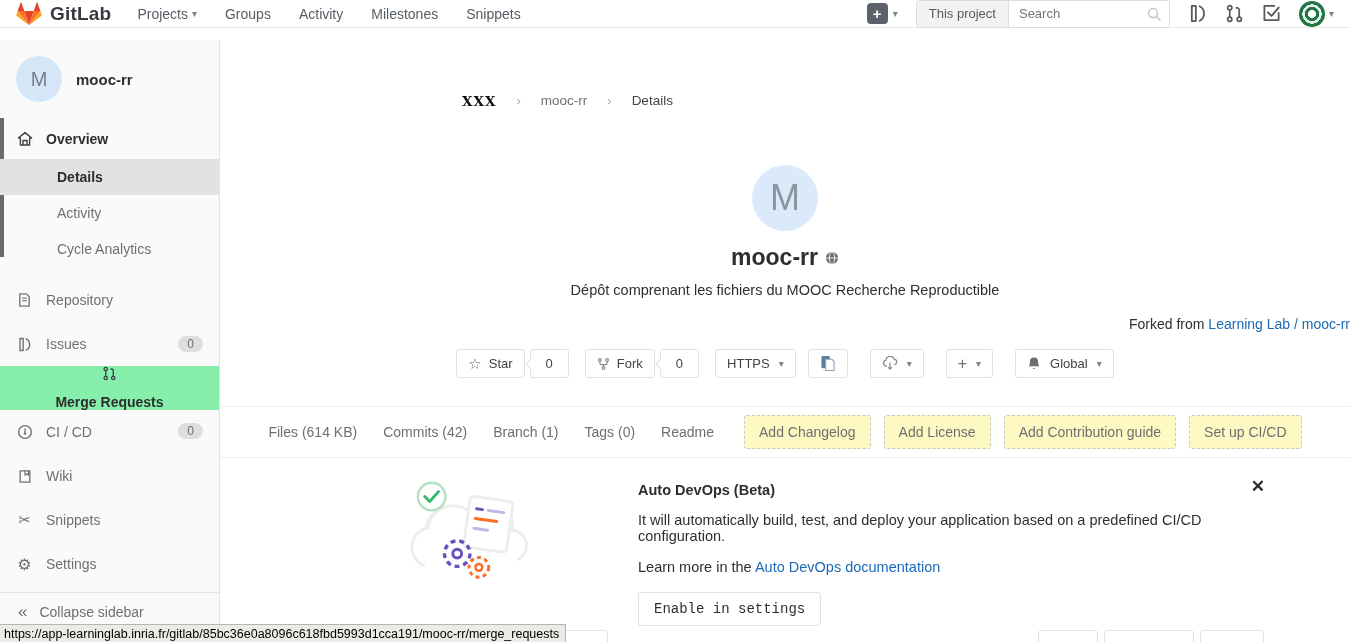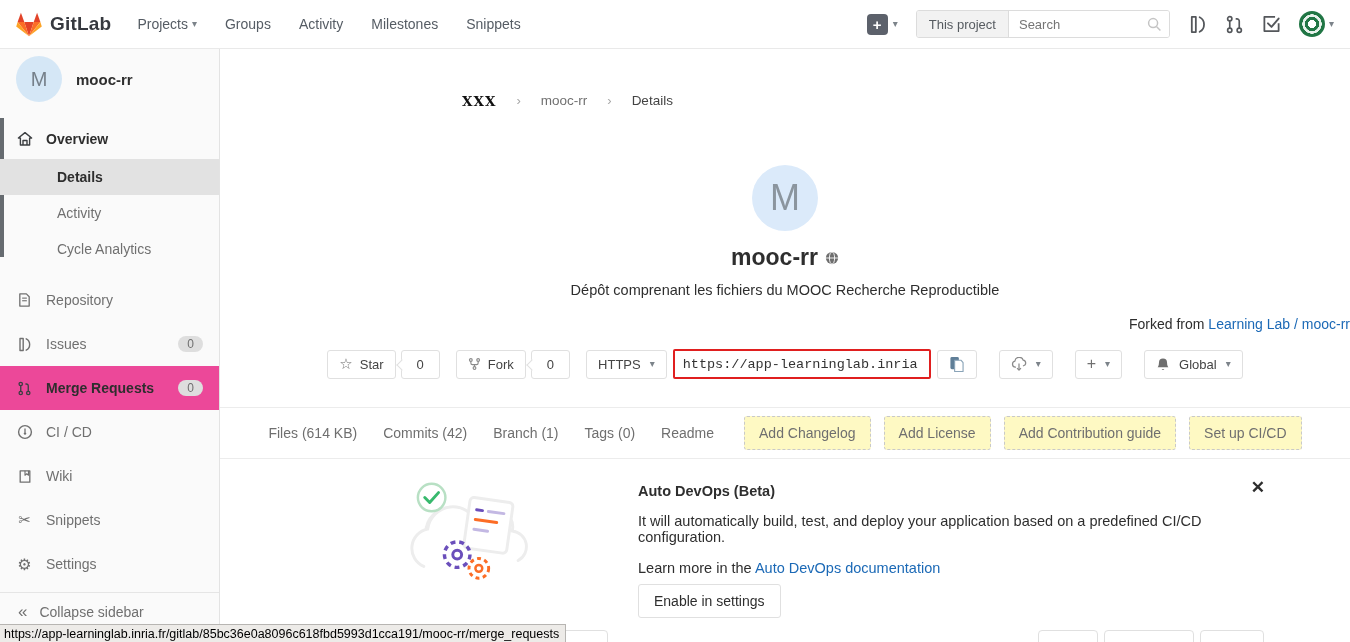--- a/index.html
+++ b/index.html
@@ -1,21 +1,21 @@
 <!DOCTYPE html>
 <html><head>
 <meta charset="utf-8">
 <style>
   * { margin:0; padding:0; box-sizing:border-box; }
   html,body { width:1350px; height:642px; }
   body { font-family:"Liberation Sans", sans-serif; background:#fff; overflow:hidden; }
   #app { position:relative; width:1350px; height:642px; background:#fff; overflow:hidden; }
 
   
-  .navbar { position:absolute; top:0; left:0; width:1350px; height:49px; background:#fff;
+  .navbar { position:absolute; top:0; left:0; width:1350px; height:28px; background:#fff;
             border-bottom:1px solid #e9e9e9; display:flex; align-items:center; padding:0 16px; z-index:30; }
   .logo-wrap { display:flex; align-items:center; gap:8px; margin-right:26px; }
   .logo-svg { width:26px; height:25px; }
   .logo-text { font-size:19px; font-weight:bold; color:#36393f; letter-spacing:.2px; }
   .nav-menu { display:flex; align-items:center; gap:28px; font-size:14px; color:#555c64; }
   .nav-menu .nav-item { cursor:pointer; display:flex; align-items:center; gap:4px; }
   .caret { font-size:10px; color:#7c838a; line-height:1; }
   .nav-right { margin-left:auto; display:flex; align-items:center; gap:18px; }
   .plus-group { display:flex; align-items:center; gap:5px; cursor:pointer; }
   .plus-box { width:21px; height:21px; background:#5c616b; border-radius:4px; color:#fff; font-size:15px;
@@ -46,21 +46,21 @@
                display:flex; align-items:center; justify-content:center; }
   .sb-project-name { font-size:15px; font-weight:bold; color:#2e2e2e; }
   .active-strip { position:absolute; left:0; top:78px; width:4px; height:139px; background:#666b70; }
   .sb-item { height:41px; display:flex; align-items:center; gap:13px; padding:0 16px; color:#707070;
              font-size:14px; cursor:pointer; position:relative; }
   .sb-item .sb-icon { width:17px; height:17px; display:flex; align-items:center; justify-content:center; color:#707070; }
   .sb-item.top-active { color:#2e2e2e; font-weight:bold; }
   .sb-sub { height:36px; padding-left:57px; }
   .sb-sub.sub-active { background:#e2e2e2; color:#2e2e2e; font-weight:bold; }
   .sb-gap { height:11px; }
-  .sb-item.hovered { background:#ec4899; }
+  .sb-item.hovered { background:#86efac;flex-direction:column; }
   .sb-item-tall { height:44px; }
   .badge { margin-left:auto; background:#dedede; color:#6f6f6f; font-size:12px; border-radius:9px; padding:1px 9px; }
   .collapse-row { position:absolute; bottom:12px; left:0; width:219px; height:38px; border-top:1px solid #e5e5e5;
                   display:flex; align-items:center; gap:12px; padding:0 18px; color:#707070; font-size:14px; cursor:pointer; }
   .collapse-glyph { font-size:17px; color:#707070; }
 
   
   .content { position:absolute; top:93px; left:220px; width:1130px; height:549px; background:#fff; }
   .breadcrumb { height:40px; display:flex; align-items:flex-start; gap:20px; padding-left:242px; font-size:13.5px; }
   .crumb-root { font-family:"DejaVu Serif", serif; font-weight:bold; color:#111; letter-spacing:1px; }
@@ -96,22 +96,22 @@
   .dashed-btn { border:1px dashed #c9c9c9; border-radius:3px; padding:8px 14px; color:#6f6f6f; cursor:pointer;
                 white-space:nowrap; background:#fef9c3; font-size:14px; }
   .tabs-dashed-group { display:flex; gap:13px; margin-left:4px; }
 
   .autodevops { position:relative; margin:12px 0 0 190px; width:860px; display:flex; gap:110px; }
   .ad-illustration { width:118px; height:118px; flex:none; }
   .ad-body { padding-top:12px; }
   .ad-title { font-size:14.5px; font-weight:bold; color:#2e2e2e; }
   .ad-text { margin-top:14px; font-size:14.5px; color:#2e2e2e; }
   .ad-learn { margin-top:15px; font-size:14.5px; color:#2e2e2e; }
-  .ad-btn { margin-top:8px; display:inline-block; background:#fff; border:1px solid #e0e0e0; border-radius:3px;
-            padding:8px 15px; font-size:14px; color:#2e2e2e; cursor:pointer; }
+  .ad-btn { margin-top:17px; display:inline-block; background:#fff; border:1px solid #e0e0e0; border-radius:3px;
+            padding:8px 15px; font-size:14px; color:#2e2e2e; cursor:pointer;font-family:Liberation Mono, monospace; }
   .ad-close { position:absolute; right:5px; top:8px; font-size:17px; font-weight:bold; color:#2e2e2e; cursor:pointer; line-height:1; }
 
   .partial-btn { position:absolute; height:16px; background:#fff; border:1px solid #e0e0e0; border-radius:4px; }
 
   
   .statusbar { position:absolute; left:0; bottom:0; height:18px; background:#edebe8; border:1px solid #b7b5b2;
                border-left:0; border-bottom:0; display:flex; align-items:center; padding:0 6px 0 4px;
                font-size:12.5px; color:#000; z-index:40; white-space:nowrap; }
   svg { display:block; }
 </style>
@@ -319,21 +319,20 @@
           <span>Fork</span>
         </span>
         <span class="count-box">0</span>
       </div>
       <span class="spacer16"></span>
       <span class="btn dd-btn">
         <span>HTTPS</span>
         <span class="caret">▾</span>
       </span>
       <span class="spacer6"></span>
-      <input class="clone-input" readonly="" value="https://app-learninglab.inria" style="">
       <span class="spacer6"></span>
       <span class="btn icon-btn">
         <svg width="15" height="17" viewBox="0 0 16 18">
           <rect x="1.5" y="1" width="9" height="13" rx="1.5" fill="#5f7e97"></rect>
           <path d="M6 4.5h7l2 2.5v9.5H6z" fill="#fff" stroke="#8aa4b8" stroke-width="1.2" stroke-linejoin="round"></path>
         </svg>
       </span>
       <span class="spacer22"></span>
       <span class="btn dd-btn">
         <svg width="16" height="15" viewBox="0 0 18 16">

